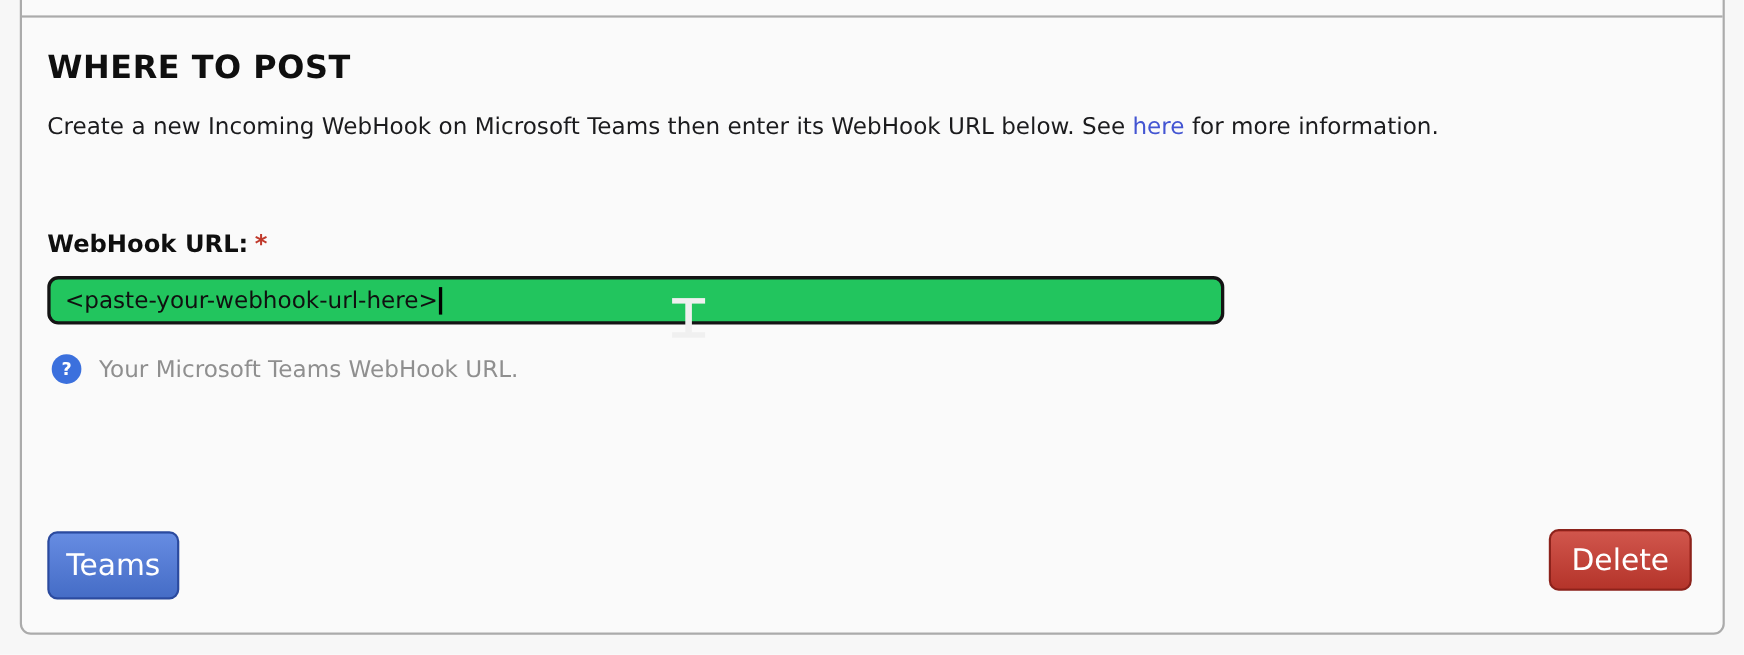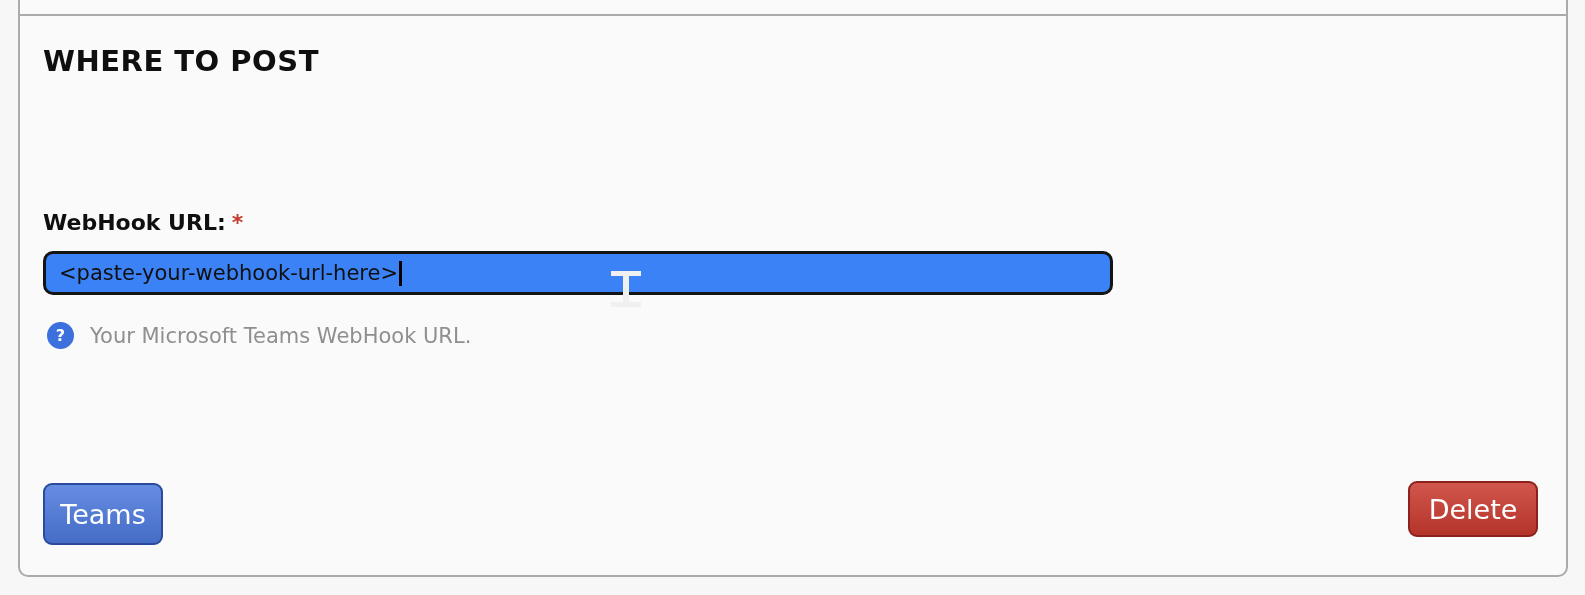--- a/index.html
+++ b/index.html
@@ -55,21 +55,21 @@
     font-size: 22px; font-weight: bold;
     color: #0f0f0f;
   }
   .required-marker { color: var(--required, #c0392b); font-weight: bold; margin-left: 6px; }
 
   .webhook-input {
     position: absolute;
     left: 43px; top: 251px;
     width: 1070px; height: 44px;
     box-sizing: border-box;
-    background: #3b82f6;
+    background: #22c55e;
     border: 3px solid var(--input-border, #141414);
     border-radius: 10px;
     padding: 0 13px;
     font-family: "DejaVu Sans", "Liberation Sans", sans-serif;
     font-size: 21px;
     color: #101010;
     outline: none;
   }
 
   .text-caret {
@@ -130,20 +130,21 @@
 </head>
 <body>
 
 <div class="stage">
 
   <div class="panel"></div>
   <div class="section-divider"></div>
 
   <div class="section-title">WHERE TO POST</div>
 
+  <div class="description"><span>Create a new Incoming WebHook on Microsoft Teams then enter its WebHook URL below. See </span><a>here</a><span> for more information.</span></div>
 
   <div class="field-label"><span>WebHook URL:</span><span class="required-marker">*</span></div>
 
   <input class="webhook-input" type="text" value="&lt;paste-your-webhook-url-here&gt;" style="">
 
   <div class="text-caret"></div>
 
   <div class="ibeam">
     <div class="bar-top"></div>
     <div class="bar-v"></div>

